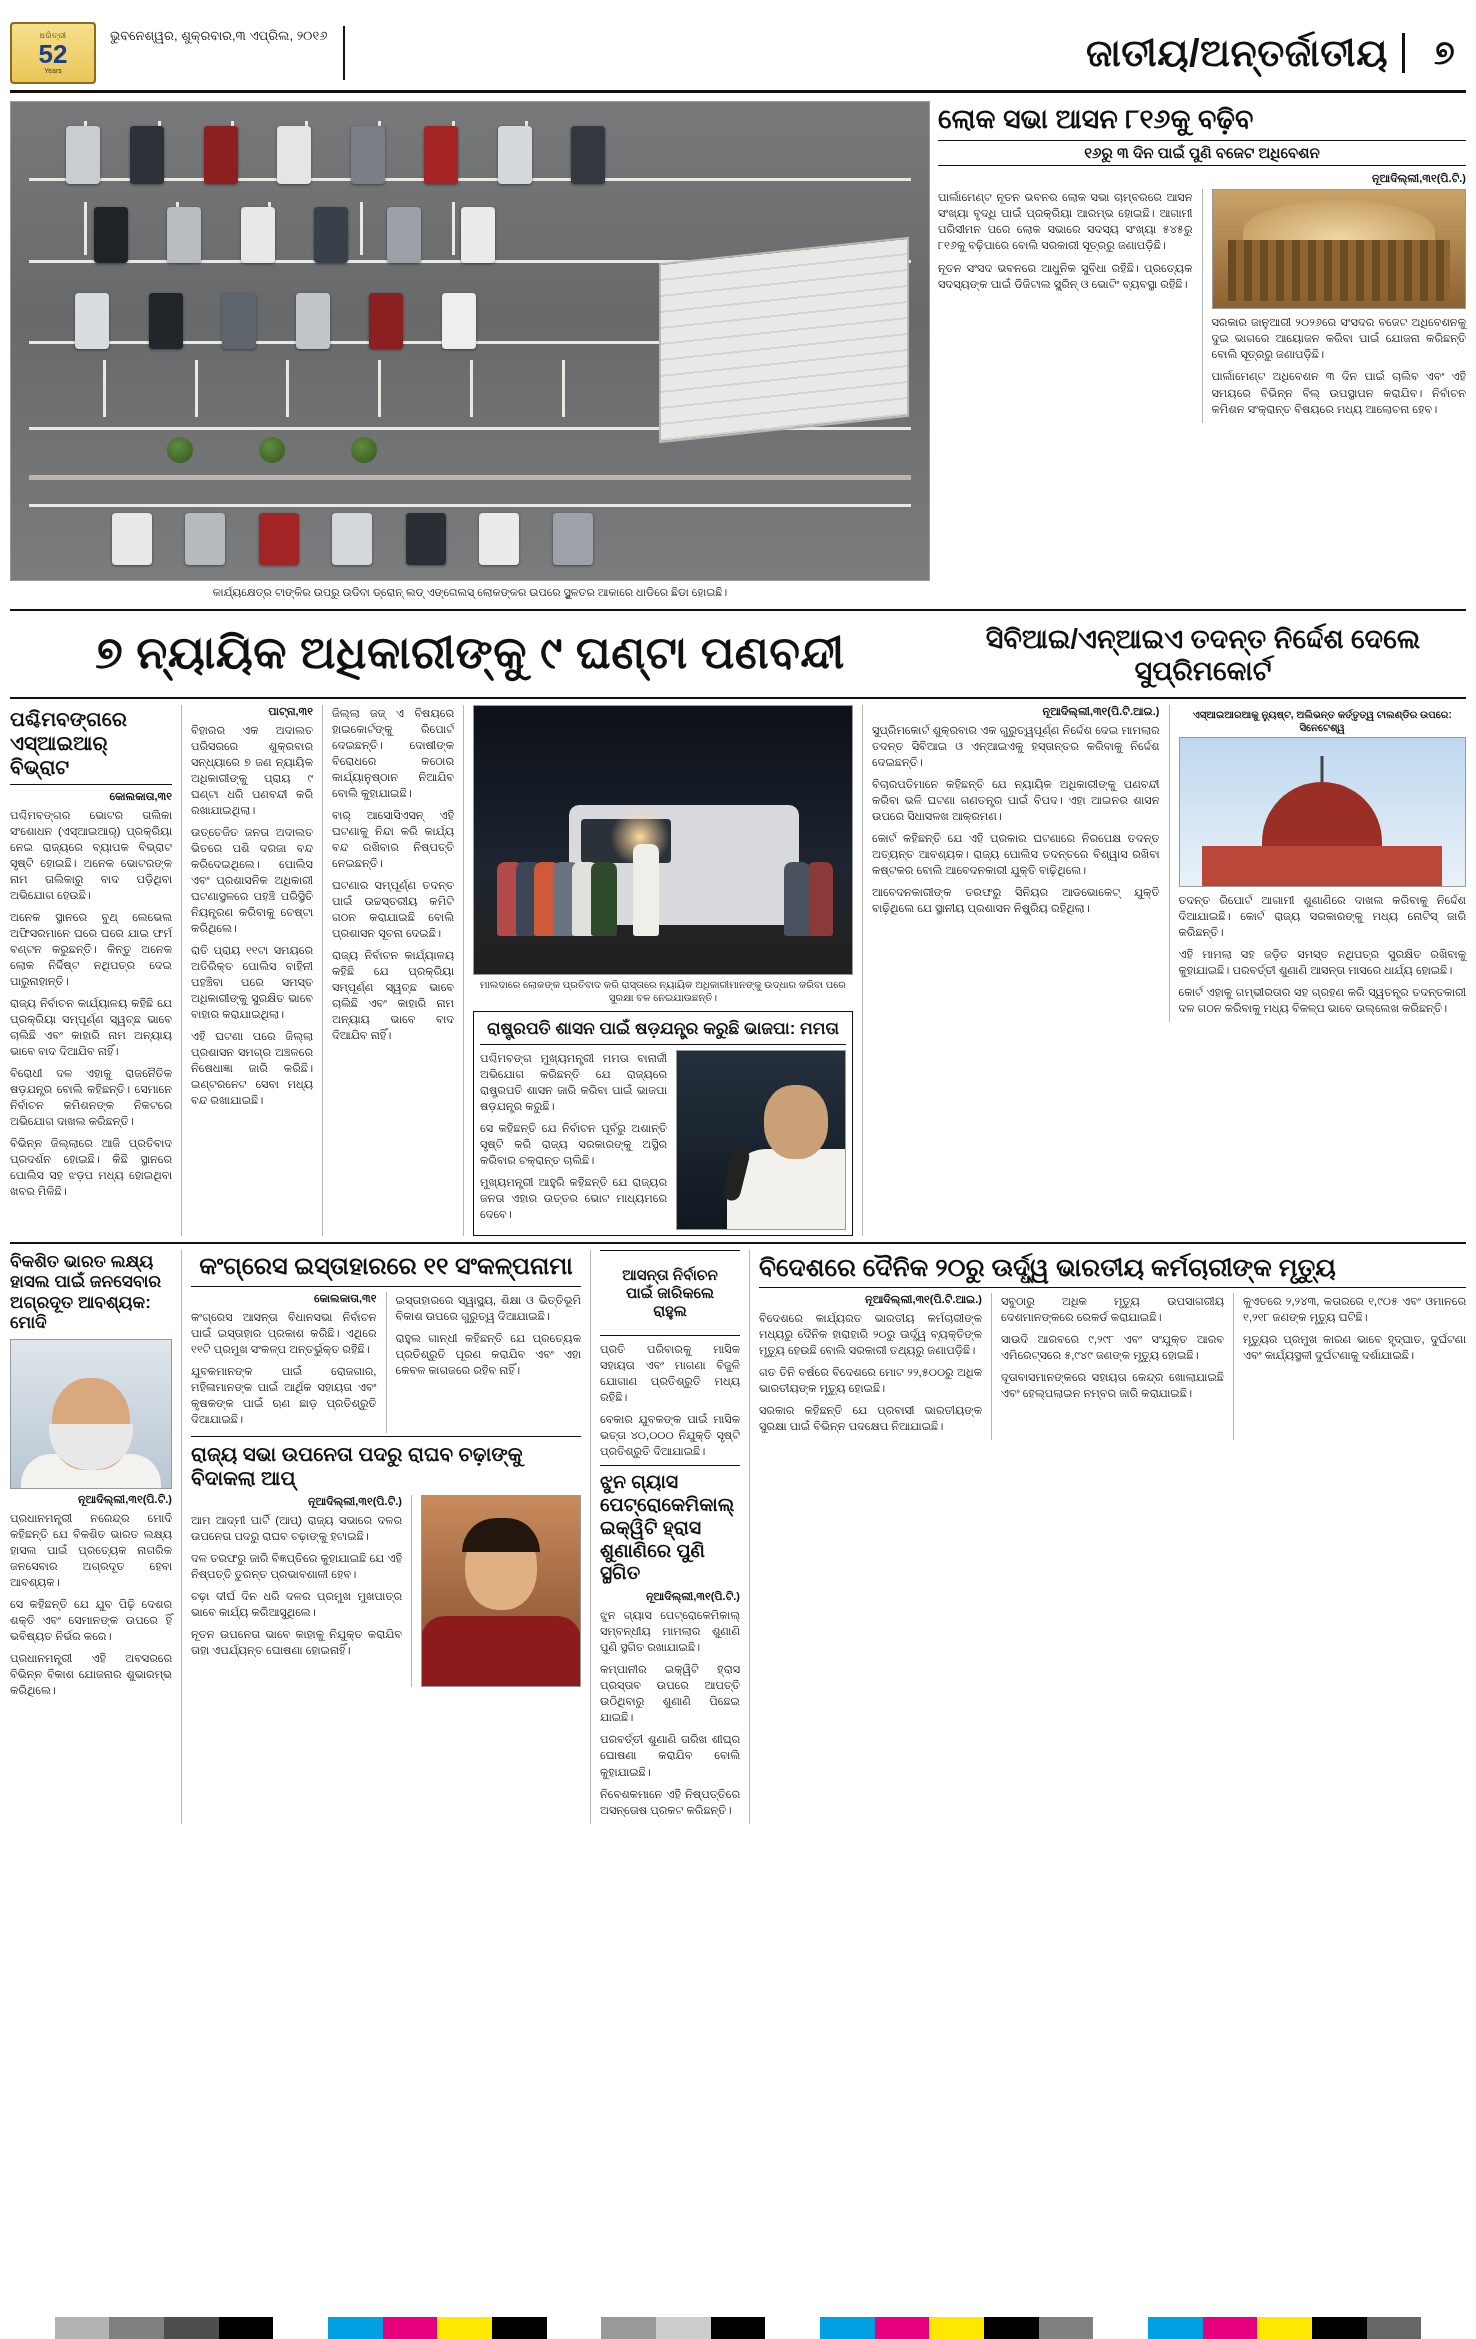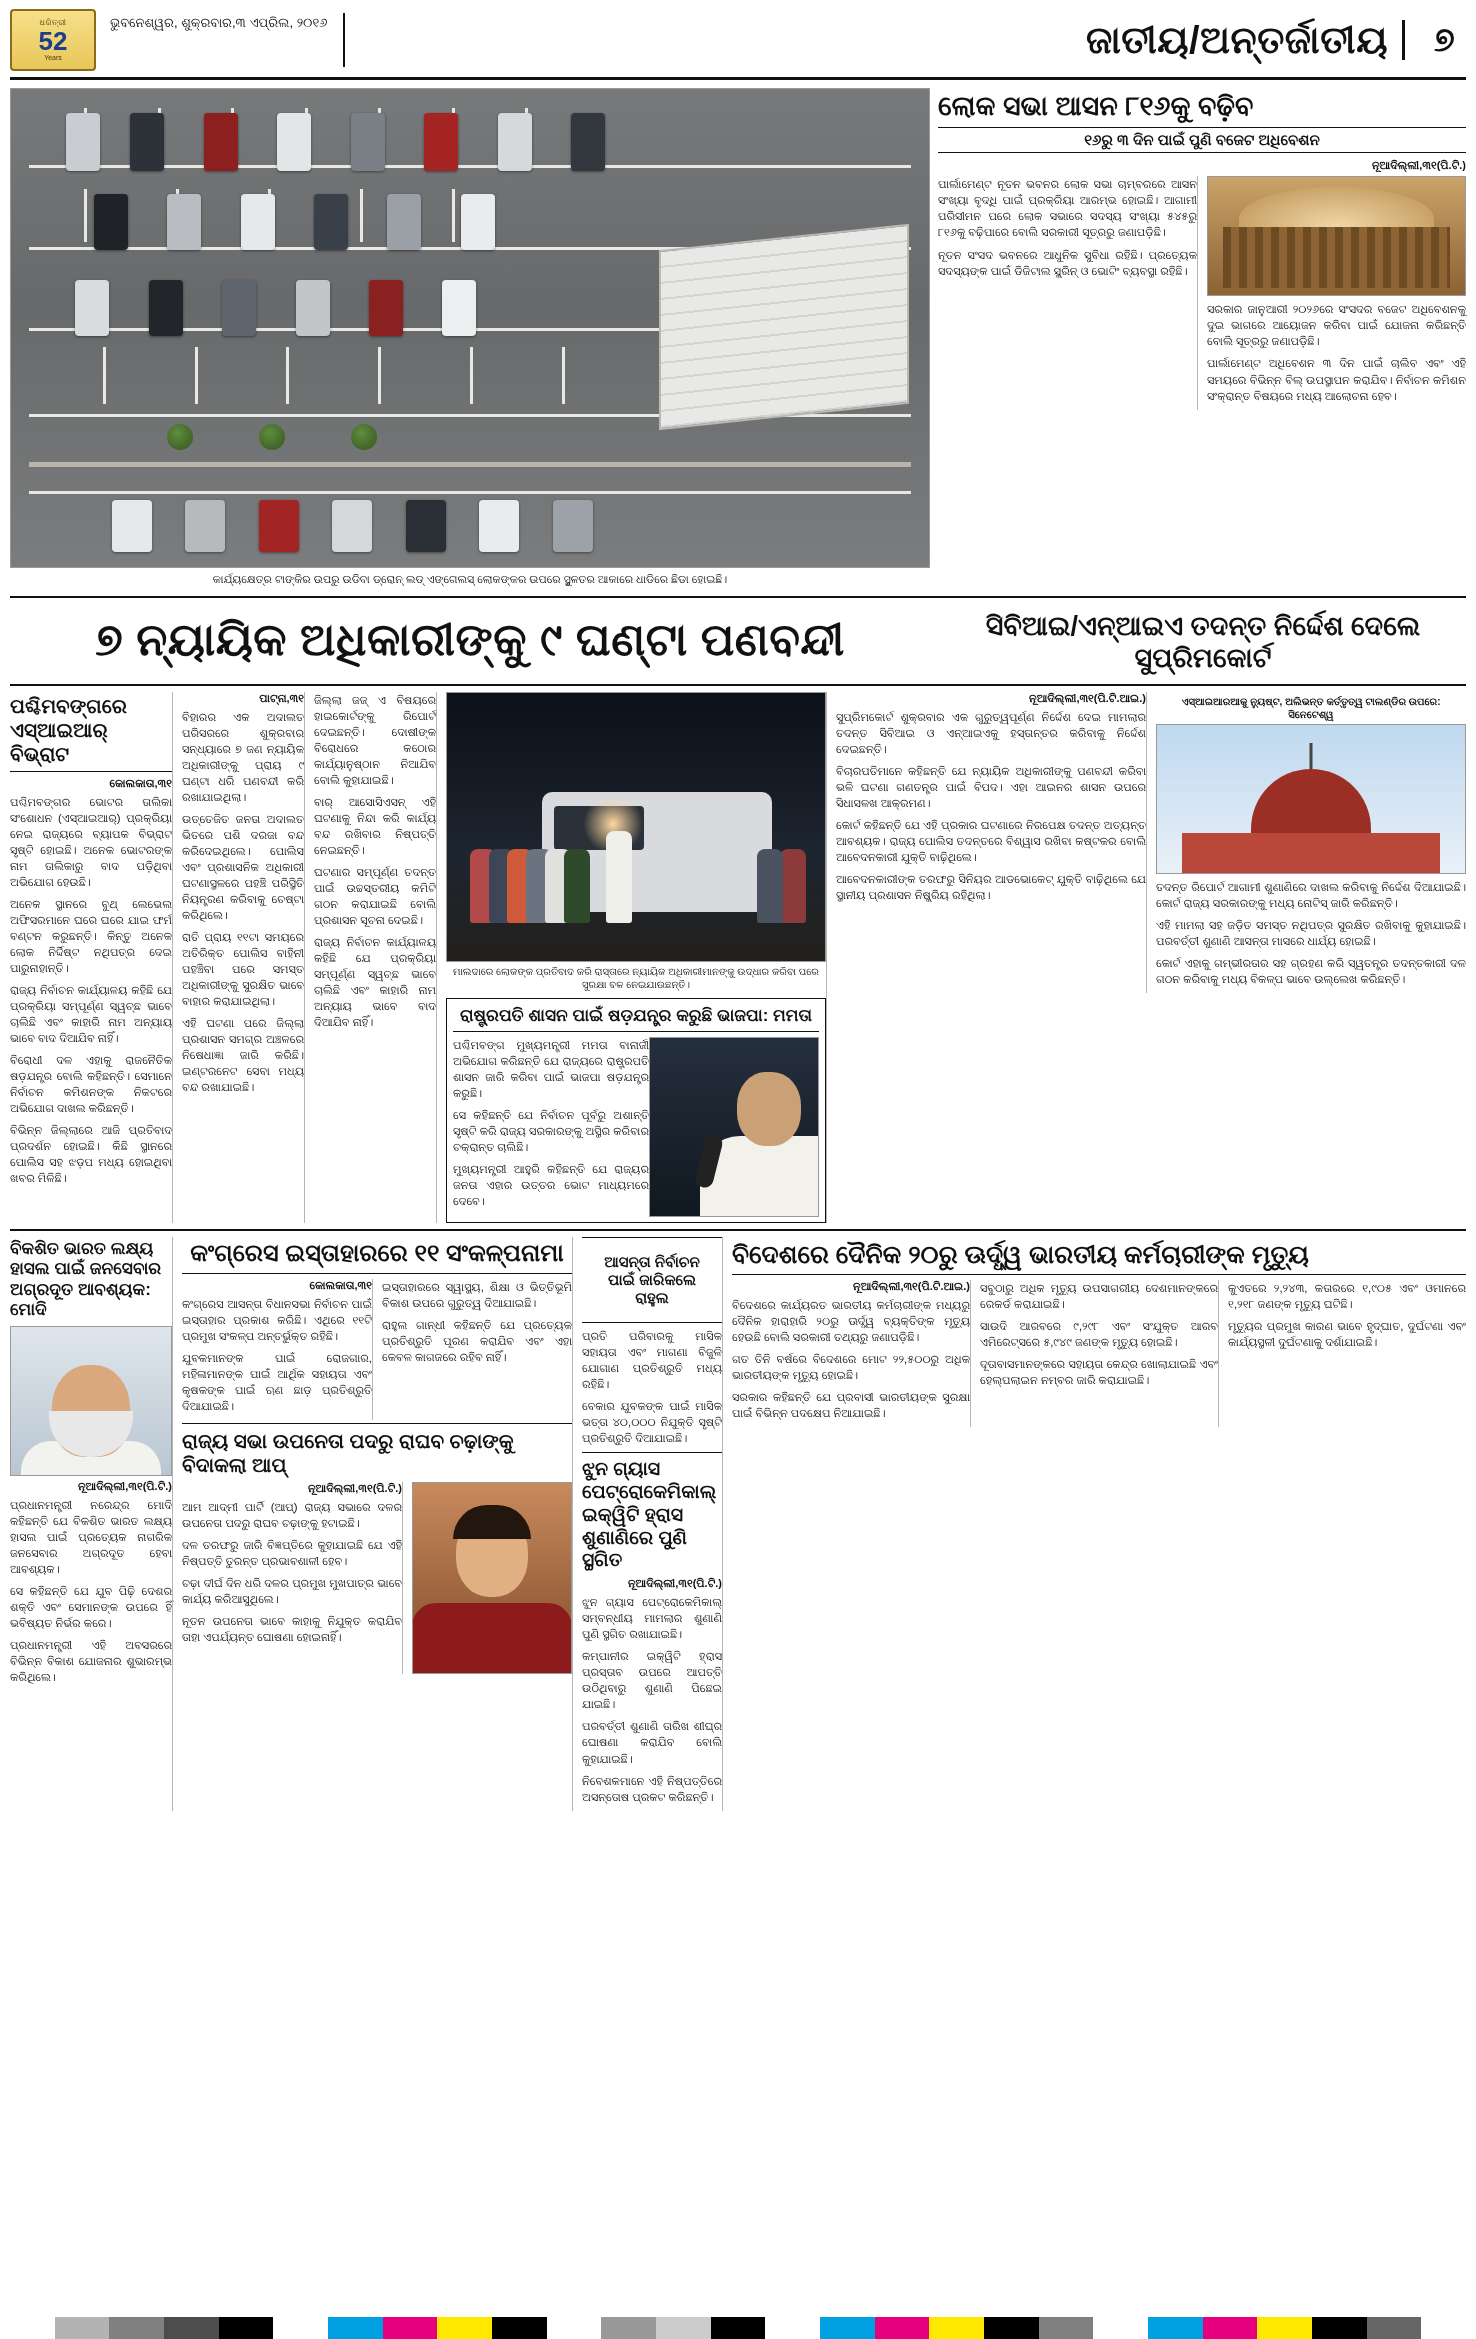--- a/index.html
+++ b/index.html
@@ -8,21 +8,21 @@
     width: 1476px;
     height: 2339px;
     background: #ffffff;
     font-family: "Liberation Sans", sans-serif;
     color: #111;
     overflow: hidden;
   }
   .page {
     width: 1476px;
     height: 2339px;
-    padding: 8px 10px 0 10px;
+    padding: 21px 10px 0 10px;
     position: relative;
     border-radius: 13px;
   }
 
   
   .masthead {
     display: flex;
     align-items: center;
     border-bottom: 3px solid #111;
     padding-bottom: 6px;
@@ -132,21 +132,21 @@
   h3.head-3 {
     font-size: 20px; font-weight: bold; line-height: 1.2;
     margin: 2px 0 5px 0; text-align: center;
   }
   .kicker {
     font-size: 15px; font-weight: bold; text-align: center;
     border-top: 1px solid #111; border-bottom: 1px solid #111;
     padding: 3px 0; margin: 2px 0 6px 0;
   }
 
-  .cols { display: flex; }
+  .cols { display: flex; gap: 9px; }
   .col { flex: 1; }
   .col-sep { border-left: 1px solid #b5b5b5; padding-left: 9px; }
 
   p.body {
     font-size: 11.3px;
     line-height: 1.42;
     text-align: justify;
     margin: 0 0 6px 0;
     hyphens: auto;
     word-break: break-word;

